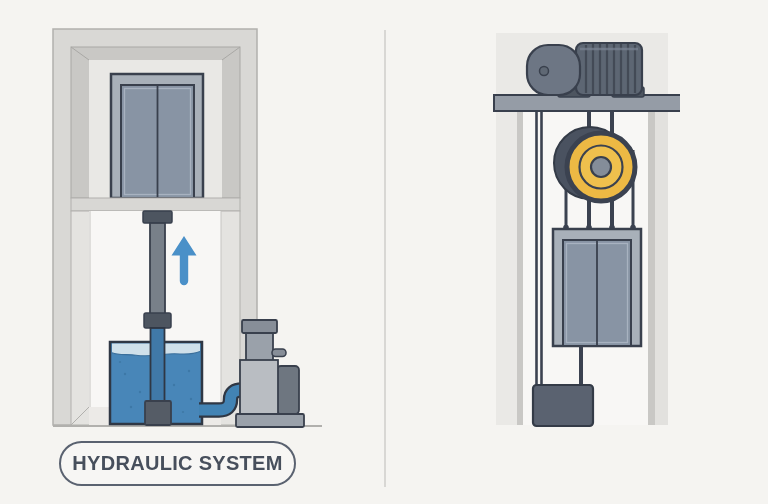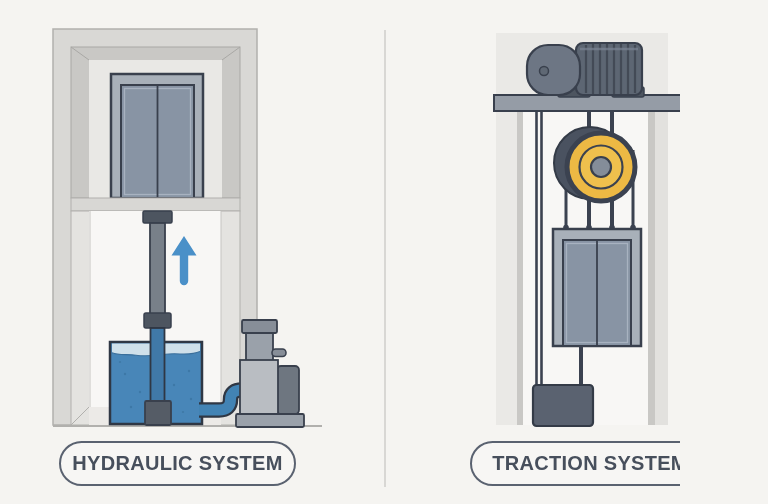--- a/index.html
+++ b/index.html
@@ -175,17 +175,14 @@
 
       <rect x="533" y="385" width="60" height="41" rx="3.5" fill="var(--counterweight-gray,#5a6270)" stroke="#343b47" stroke-width="2.2"></rect>
     </g>
   </svg>
 
   <div class="divider"></div>
 
   <div class="pill pill-hydraulic">
     <span>HYDRAULIC SYSTEM</span>
   </div>
-  <div class="pill pill-traction">
-    <span>TRACTION SYSTEM</span>
-  </div>
 
 </div>
 
 </body></html>

